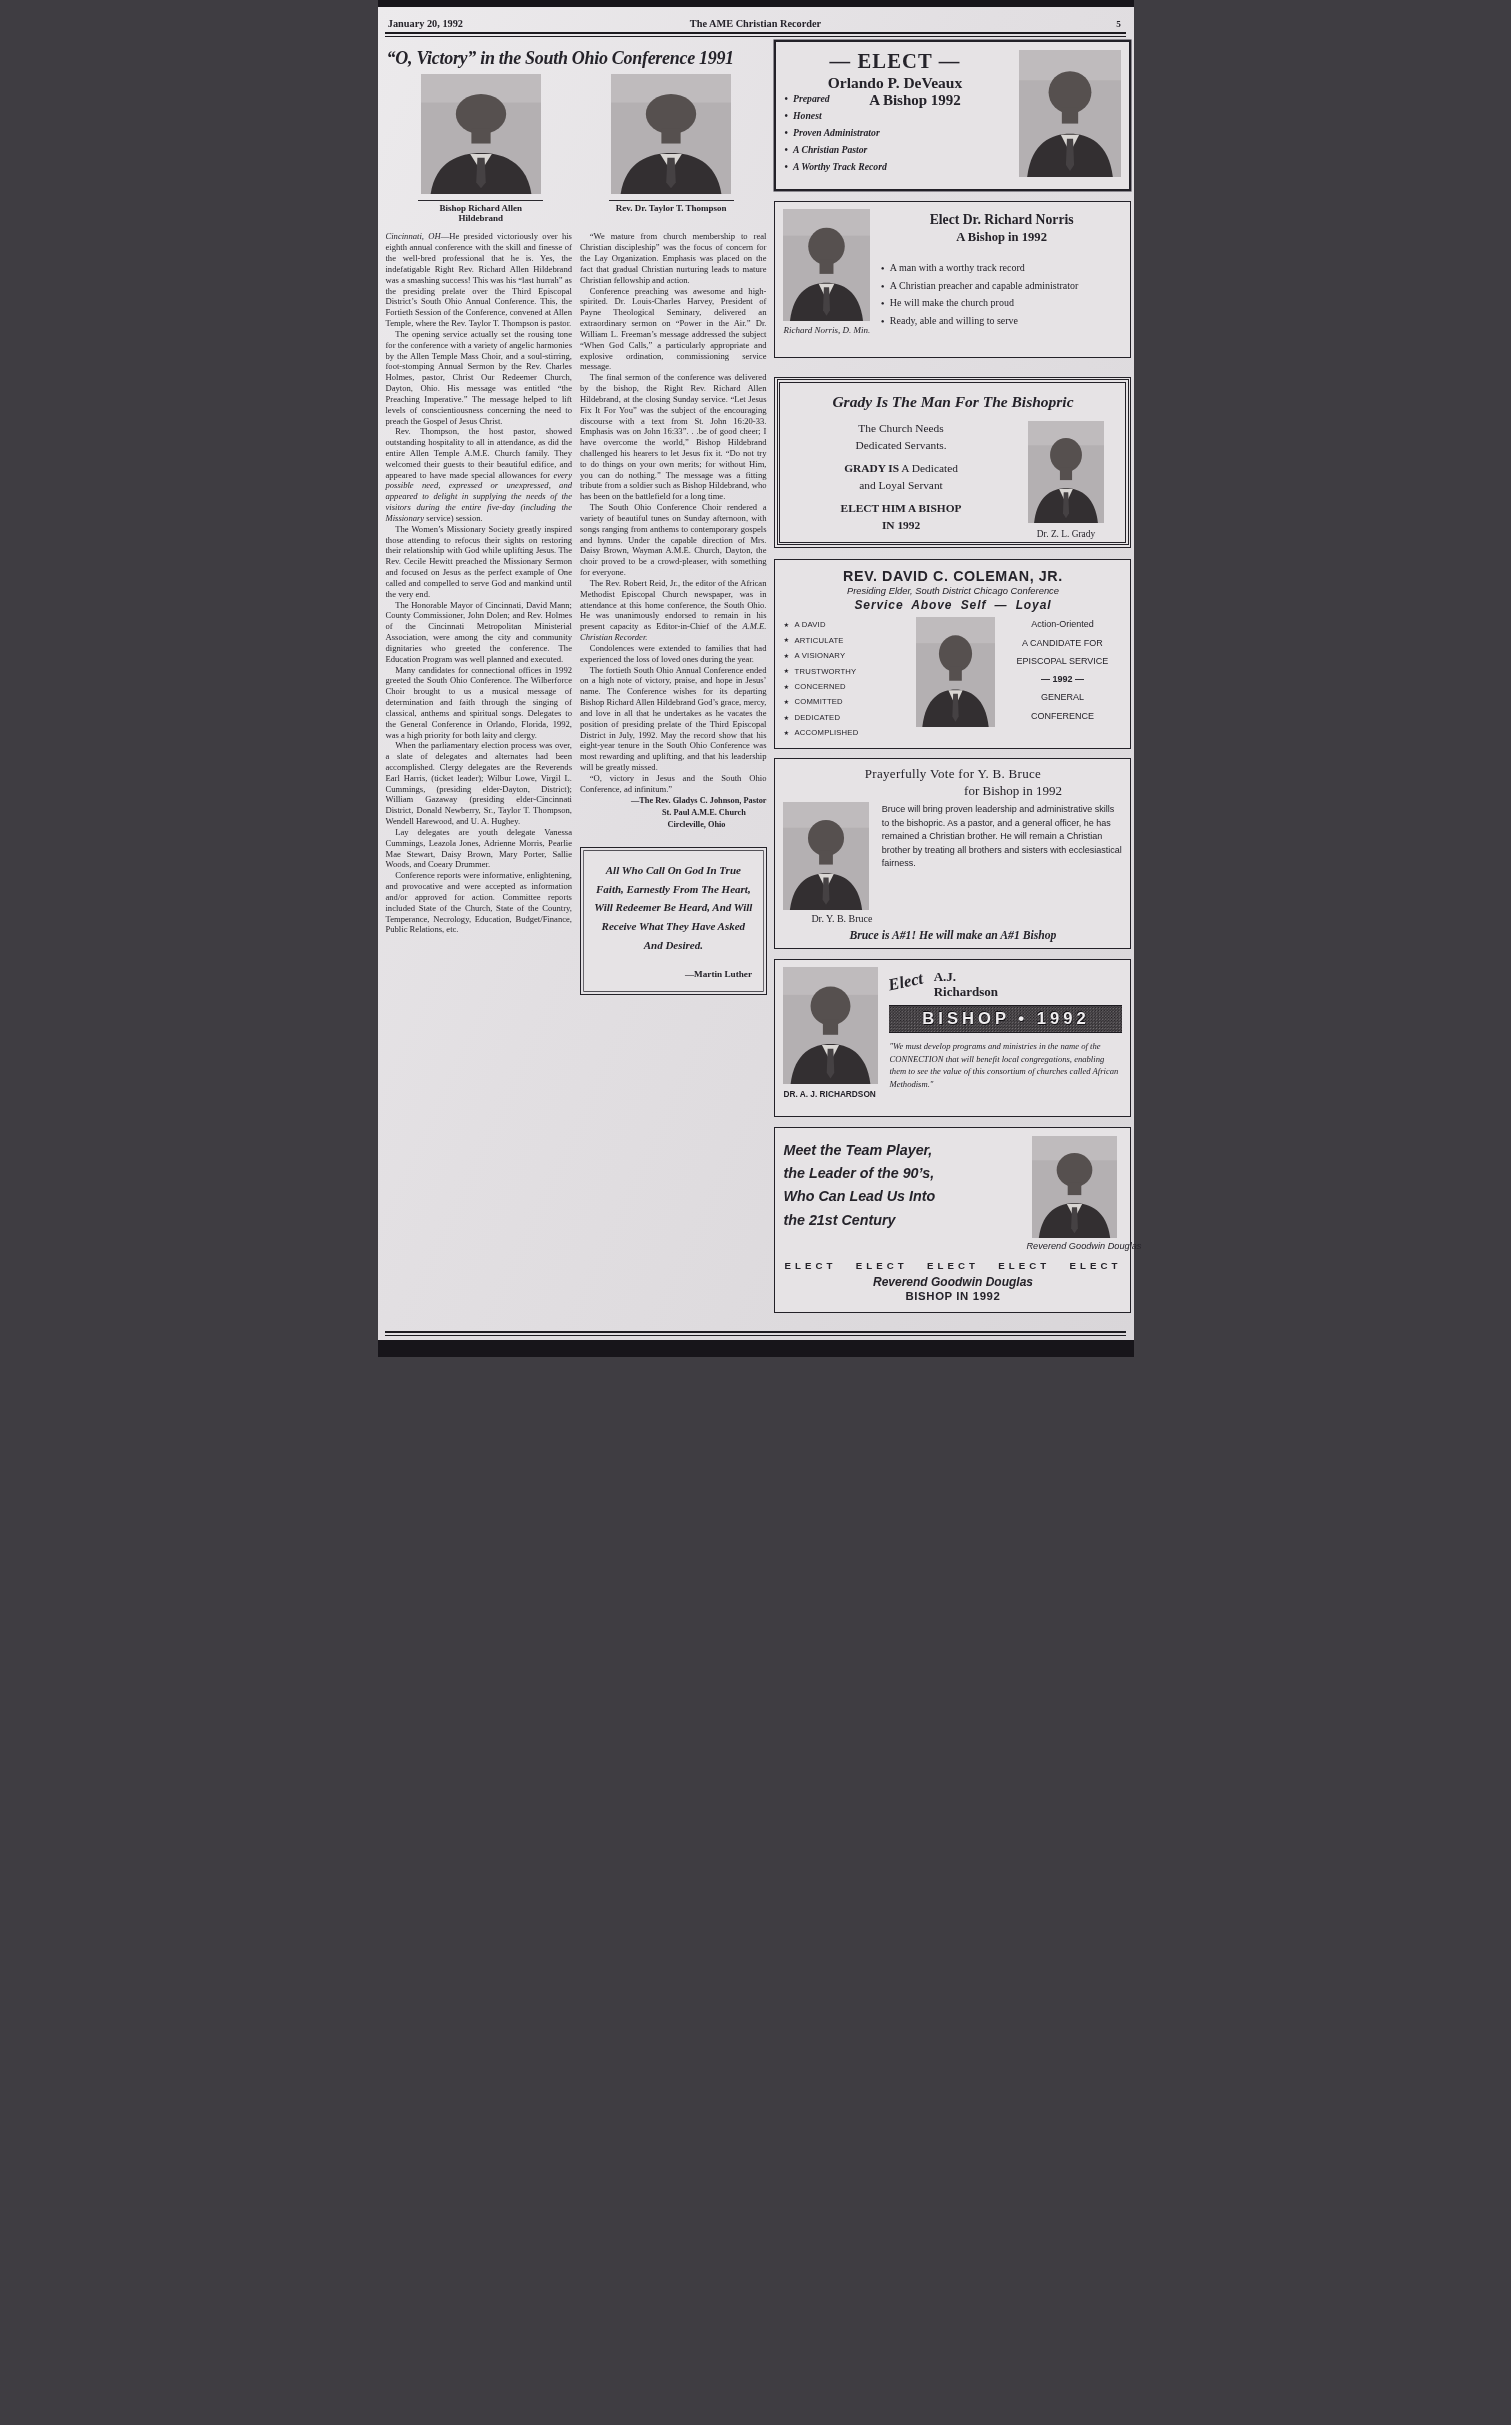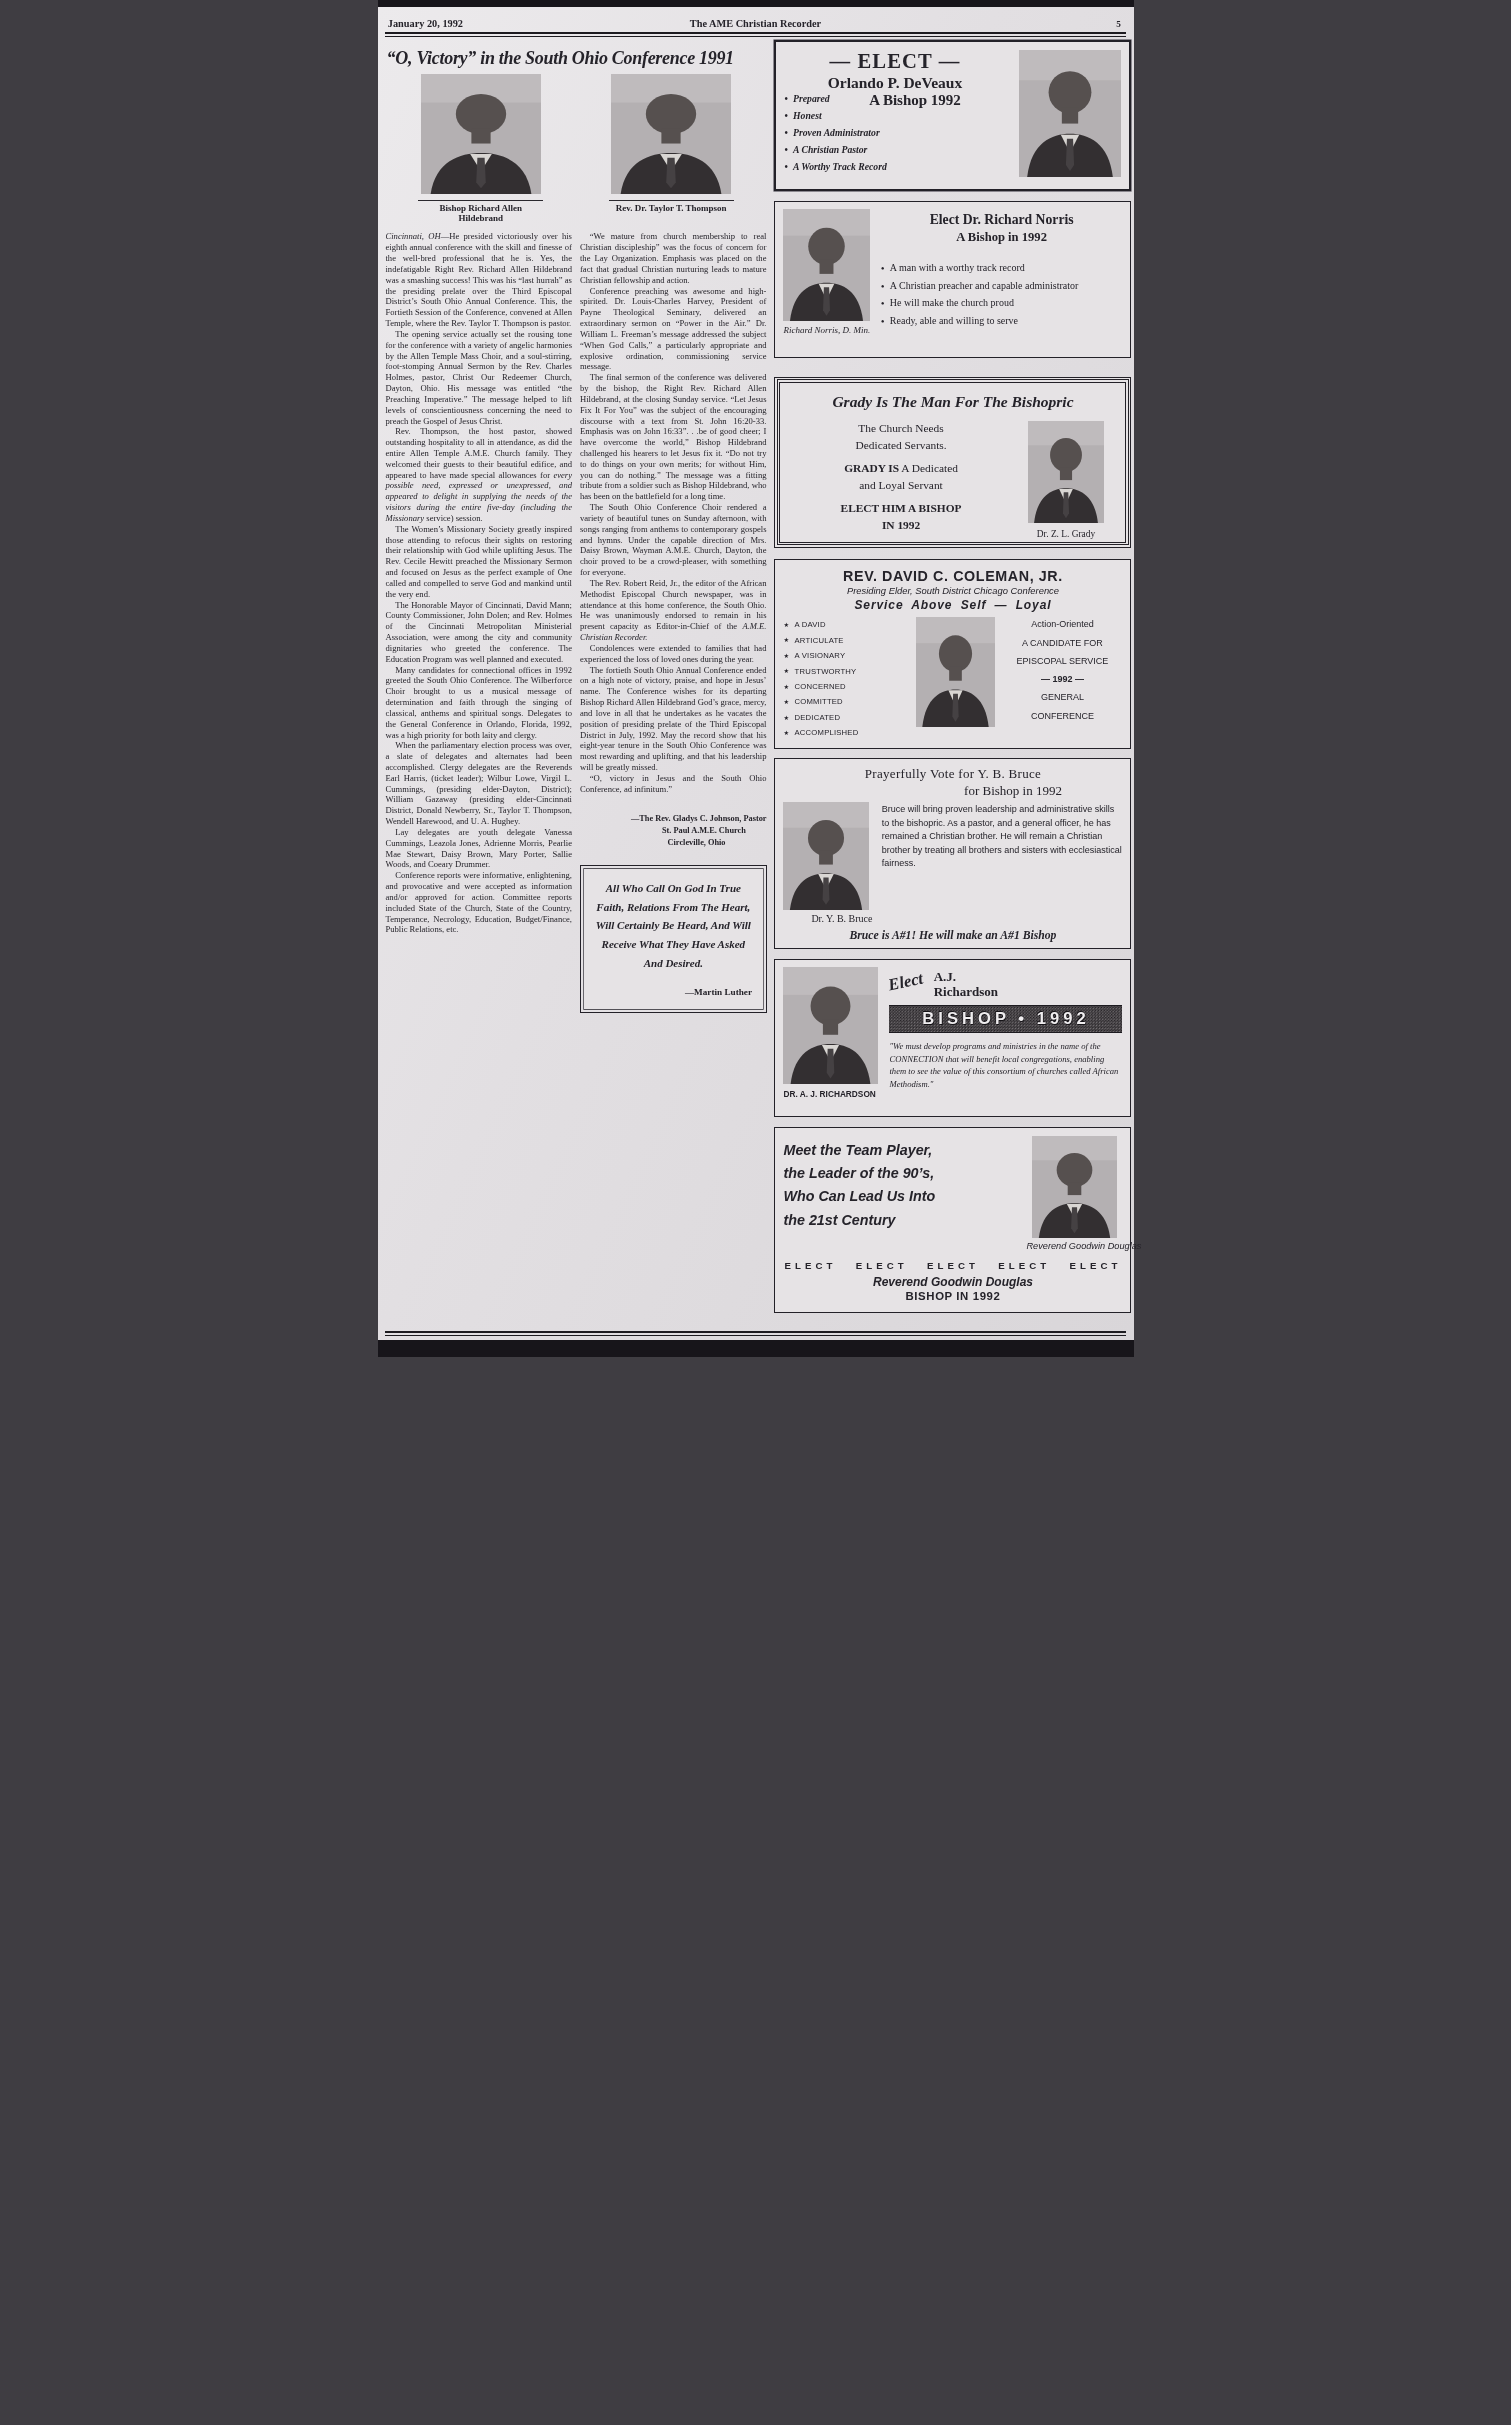--- a/index.html
+++ b/index.html
@@ -26,21 +26,21 @@
   .photo svg{display:block;width:100%;height:100%;}
   .photo-card .photo{width:120px;height:120px;margin:0 auto;}
   .photo-caption{font-weight:bold;font-size:9px;text-align:center;border-top:1.1px solid #2a282e;padding-top:2.9px;margin-top:5.2px;}
 
   .cols{display:flex;gap:8px;}
   .col{width:187px;font-size:8.6px;line-height:1.26;}
   .para{margin:0;text-indent:9.7px;text-align:justify;hyphens:auto;}
   .para.flush{text-indent:0;}
   .it{font-style:italic;}
 
-  .byline{font-weight:bold;font-size:8.3px;line-height:1.4;text-align:right;margin-top:19px;}
+  .byline{font-weight:bold;font-size:8.3px;line-height:1.4;text-align:right;margin-top:1px;}
   .byline .line:nth-child(2){padding-right:20.6px;}
   .byline .line:nth-child(3){padding-right:41px;}
 
   .quote-box{margin:17px auto 0;width:88%;border:1.7px solid #232128;box-shadow:inset 0 0 0 2.3px #e4e1e4,inset 0 0 0 2.9px #232128;padding:12.6px 10.3px;background:#e6e3e5;}
   .quote-text{font-weight:bold;font-style:italic;font-size:11px;line-height:1.7;text-align:center;}
   .quote-attr{font-weight:bold;font-size:9.2px;text-align:right;margin-top:15px;padding-right:3.4px;}
 
   
   .ads{width:357px;flex:none;display:flex;flex-direction:column;}
   .ad{background:#e6e3e5;border:1.1px solid #232128;padding:6.9px 8px;margin-bottom:9.2px;position:relative;}
@@ -196,21 +196,21 @@
                 <p class="para"><span>Condolences were extended to families that had experienced the loss of loved ones during the year.</span></p>
                 <p class="para"><span>The fortieth South Ohio Annual Conference ended on a high note of victory, praise, and hope in Jesus’ name. The Conference wishes for its departing Bishop Richard Allen Hildebrand God’s grace, mercy, and love in all that he undertakes as he vacates the position of presiding prelate of the Third Episcopal District in July, 1992. May the record show that his eight-year tenure in the South Ohio Conference was most rewarding and uplifting, and that his leadership will be greatly missed.</span></p>
                 <p class="para"><span>“O, victory in Jesus and the South Ohio Conference, ad infinitum.”</span></p>
               </div>
             <div class="byline">
                 <div class="line">—The Rev. Gladys C. Johnson, Pastor</div>
                 <div class="line">St. Paul A.M.E. Church</div>
                 <div class="line">Circleville, Ohio</div>
               </div>
             <div class="quote-box">
-              <div class="quote-text">All Who Call On God In True Faith, Relations From The Heart, Will Certainly Be Heard, And Will Receive What They Have Asked And Desired.</div>
+              <div class="quote-text">All Who Call On God In True Faith, Earnestly From The Heart, Will Redeemer Be Heard, And Will Receive What They Have Asked And Desired.</div>
               <div class="quote-attr">—Martin Luther</div>
             </div>
           </div>
         </div>
       </div>
 
       <aside class="ads">
 
         <section class="ad ad-deveaux">
           <div class="dv-left">

